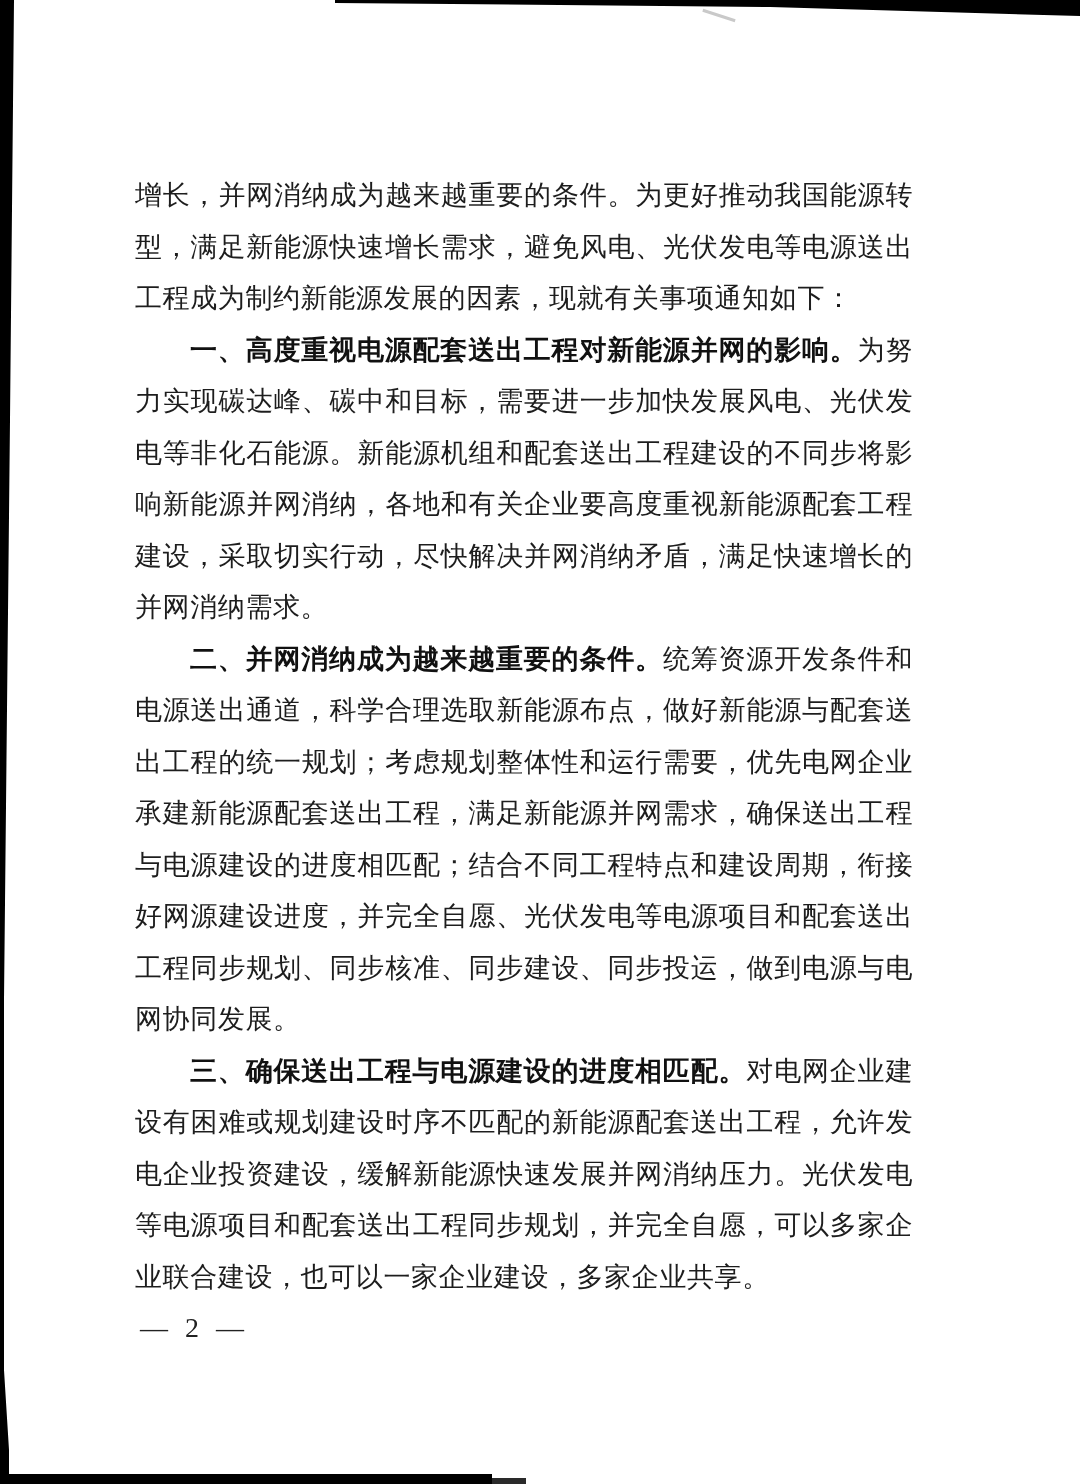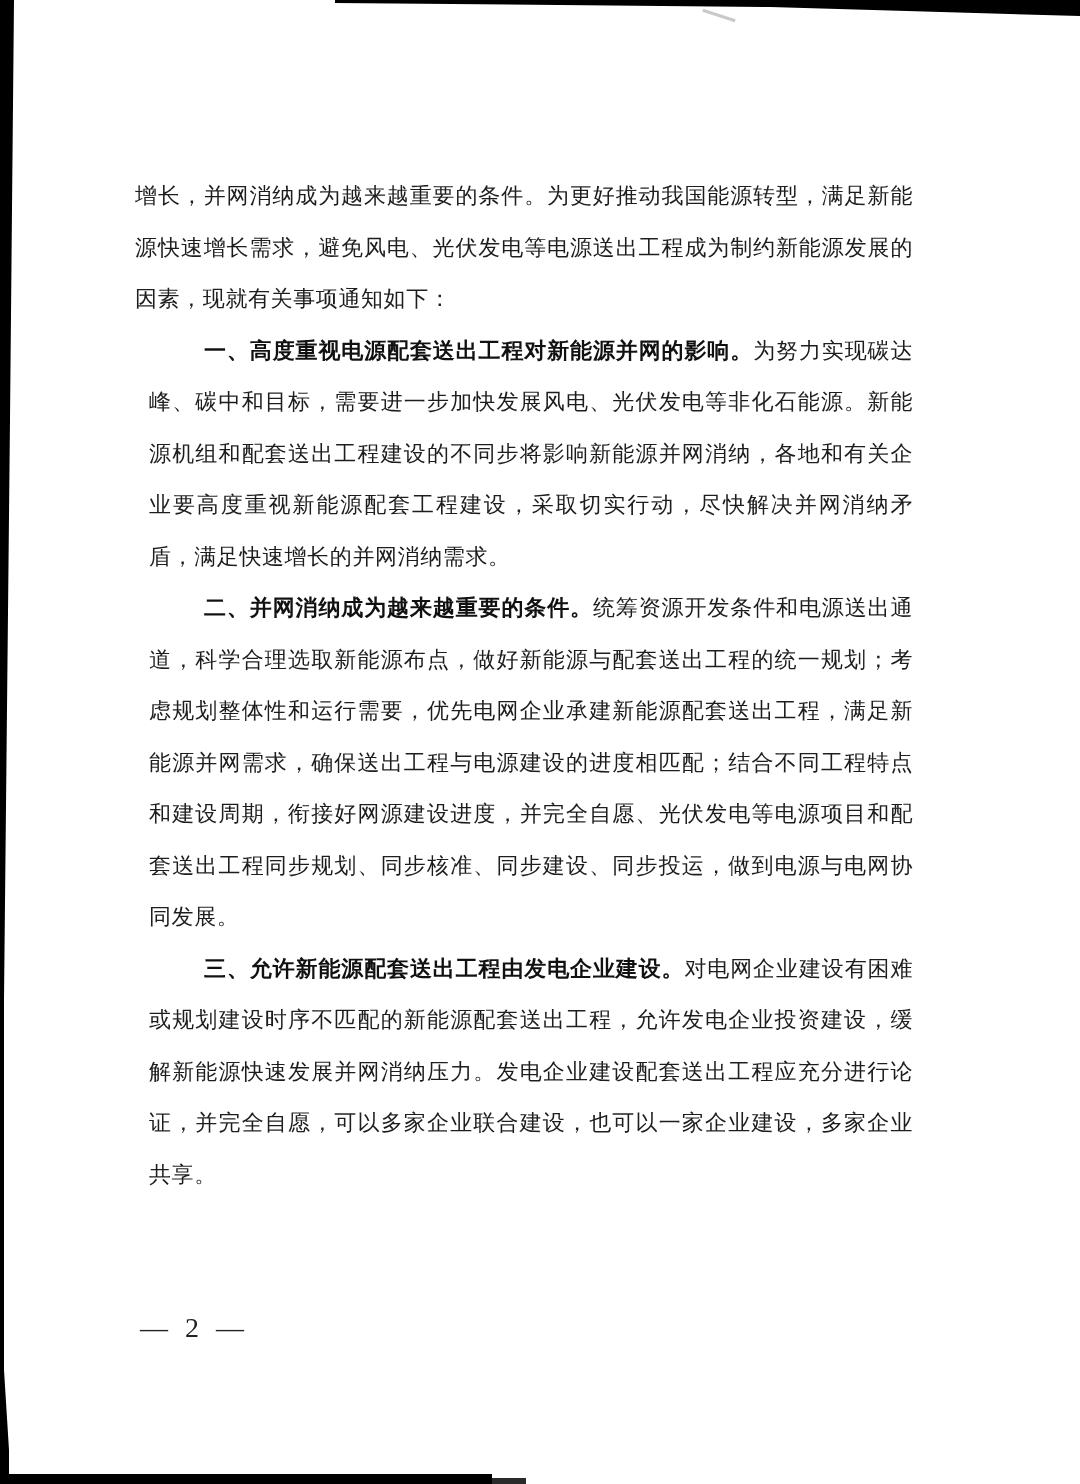--- a/index.html
+++ b/index.html
@@ -15,33 +15,32 @@
     overflow: hidden;
     font-family: "Liberation Serif", "DejaVu Serif", serif;
   }
   
   .content {
     position: absolute;
     left: 135px;
     top: 170px;
     width: 778px;
     color: #1d1d1d;
-    font-size: 22px;
+    font-size: 27px;
     letter-spacing: 0.6px;
     line-height: 51.5px;
     text-align: justify;
     text-justify: inter-character;
   }
   .content p {
     margin: 0;
     padding: 0;
   }
   .content p.indented {
     text-indent: 55px;
-    margin-left: 14px;
   }
   .para-heading {
     font-weight: 700;
     color: #111111;
   }
   .page-number {
     position: absolute;
     left: 140px;
     top: 1308px;
     color: #222222;
@@ -93,19 +92,19 @@
   <div class="artifact smudge"></div>
 
   <div class="content">
 
     <p><span>增长，并网消纳成为越来越重要的条件。为更好推动我国能源转型，满足新能源快速增长需求，避免风电、光伏发电等电源送出工程成为制约新能源发展的因素，现就有关事项通知如下：</span></p>
 
     <p class="indented"><span class="para-heading">一、高度重视电源配套送出工程对新能源并网的影响。</span><span>为努力实现碳达峰、碳中和目标，需要进一步加快发展风电、光伏发电等非化石能源。新能源机组和配套送出工程建设的不同步将影响新能源并网消纳，各地和有关企业要高度重视新能源配套工程建设，采取切实行动，尽快解决并网消纳矛盾，满足快速增长的并网消纳需求。</span></p>
 
     <p class="indented"><span class="para-heading">二、并网消纳成为越来越重要的条件。</span><span>统筹资源开发条件和电源送出通道，科学合理选取新能源布点，做好新能源与配套送出工程的统一规划；考虑规划整体性和运行需要，优先电网企业承建新能源配套送出工程，满足新能源并网需求，确保送出工程与电源建设的进度相匹配；结合不同工程特点和建设周期，衔接好网源建设进度，并完全自愿、光伏发电等电源项目和配套送出工程同步规划、同步核准、同步建设、同步投运，做到电源与电网协同发展。</span></p>
 
-    <p class="indented"><span class="para-heading">三、允许新能源配套送出工程由发电企业建设。</span><span>对电网企业建设有困难或规划建设时序不匹配的新能源配套送出工程，允许发电企业投资建设，缓解新能源快速发展并网消纳压力。发电企业建设配套送出工程应充分进行论证，并完全自愿，可以多家企业联合建设，也可以一家企业建设，多家企业共享。</span></p>
+    <p class="indented"><span class="para-heading">三、确保送出工程与电源建设的进度相匹配。</span><span>对电网企业建设有困难或规划建设时序不匹配的新能源配套送出工程，允许发电企业投资建设，缓解新能源快速发展并网消纳压力。光伏发电等电源项目和配套送出工程同步规划，并完全自愿，可以多家企业联合建设，也可以一家企业建设，多家企业共享。</span></p>
 
   </div>
 
   <div class="page-number">— 2 —</div>
 
 </div>
 
 </body></html>

